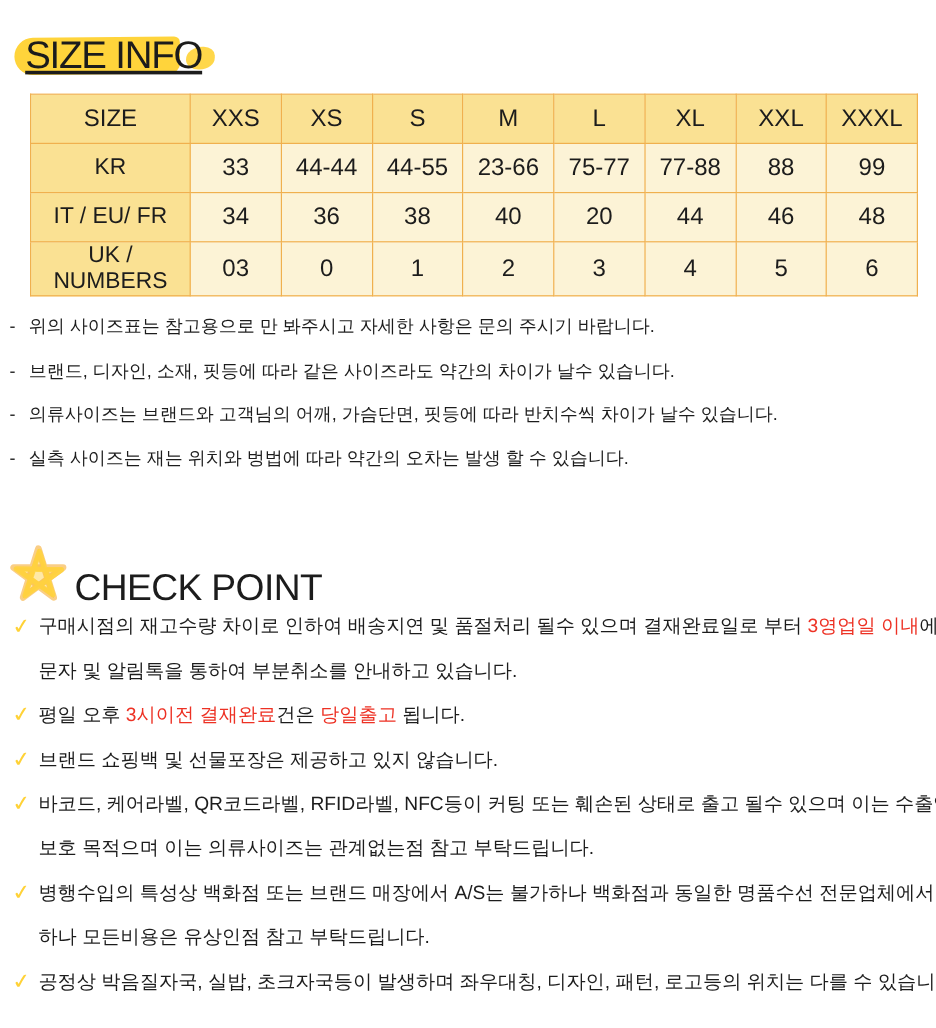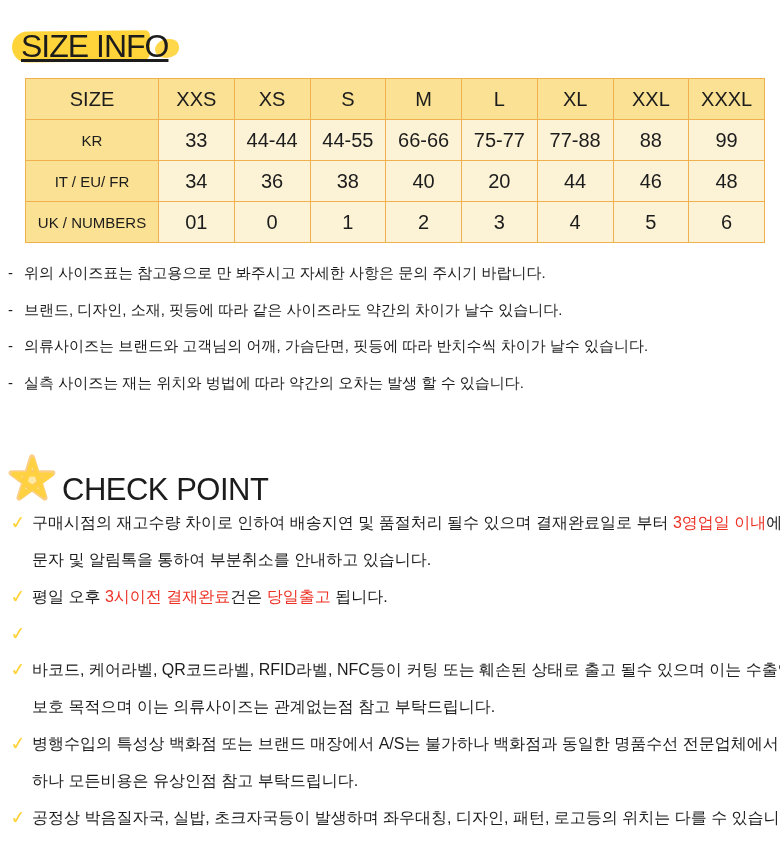--- a/index.html
+++ b/index.html
@@ -21,21 +21,21 @@
   .size-title{position:absolute;left:9px;top:0;margin:0;font-size:32px;font-weight:400;
          letter-spacing:-1px;line-height:48px;white-space:nowrap;text-decoration:underline;}
   
   .size-table{position:absolute;left:25px;top:78px;width:740px;border-collapse:collapse;table-layout:fixed;}
   .size-table col.c0{width:133px;}
   .size-table th,.size-table td{
     border:1px solid var(--tbl-border);height:41px;text-align:center;vertical-align:middle;
     font-size:20px;font-weight:400;color:var(--ink);padding:0;
   }
   .size-table thead th{background:var(--tbl-head);}
-  .size-table tbody th{background:var(--tbl-head);font-size:15px;}
+  .size-table tbody th{background:var(--tbl-head);font-size:19px;}
   .size-table tbody td{background:var(--tbl-cell);margin-left:32px;}
   
   .notes{position:absolute;left:8px;top:263px;font-size:15px;}
   .note{margin-bottom:17px;white-space:nowrap;line-height:19.5px;}
   .dash{display:inline-block;width:16px;}
   
   .check-header{position:absolute;left:8px;top:450px;height:56px;width:320px;}
   .star{position:absolute;left:0;top:2px;}
   .check-title{position:absolute;left:42px;top:6px;margin:12px;font-size:31px;font-weight:400;
         letter-spacing:-0.5px;line-height:44px;white-space:nowrap;}
@@ -75,40 +75,40 @@
           <th>XXL</th>
           <th>XXXL</th>
         </tr>
       </thead>
     <tbody>
         <tr>
           <th>KR</th>
           <td>33</td>
           <td>44-44</td>
           <td>44-55</td>
-          <td>66-66</td>
+          <td>23-66</td>
           <td>75-77</td>
           <td>77-88</td>
           <td>88</td>
           <td>99</td>
         </tr>
         <tr>
           <th>IT / EU/ FR</th>
           <td>34</td>
           <td>36</td>
           <td>38</td>
           <td>40</td>
           <td>20</td>
           <td>44</td>
           <td>46</td>
           <td>48</td>
         </tr>
         <tr>
           <th>UK / NUMBERS</th>
-          <td>01</td>
+          <td>03</td>
           <td>0</td>
           <td>1</td>
           <td>2</td>
           <td>3</td>
           <td>4</td>
           <td>5</td>
           <td>6</td>
         </tr>
       </tbody>
   </table>
@@ -136,20 +136,21 @@
       </div>
       <div class="check-line cont">
         <span class="txt"><span>문자 및 알림톡을 통하여 부분취소를 안내하고 있습니다.</span></span>
       </div>
       <div class="check-line">
         <span class="ck">✓</span>
         <span class="txt"><span>평일 오후 </span><span class="red">3시이전 결재완료</span><span>건은 </span><span class="red">당일출고</span><span> 됩니다.</span></span>
       </div>
       <div class="check-line">
         <span class="ck">✓</span>
+        <span class="txt"><span>브랜드 쇼핑백 및 선물포장은 제공하고 있지 않습니다.</span></span>
       </div>
       <div class="check-line">
         <span class="ck">✓</span>
         <span class="txt"><span>바코드, 케어라벨, QR코드라벨, RFID라벨, NFC등이 커팅 또는 훼손된 상태로 출고 될수 있으며 이는 수출업체의 라이센스</span></span>
       </div>
       <div class="check-line cont">
         <span class="txt"><span>보호 목적으며 이는 의류사이즈는 관계없는점 참고 부탁드립니다.</span></span>
       </div>
       <div class="check-line">
         <span class="ck">✓</span>

